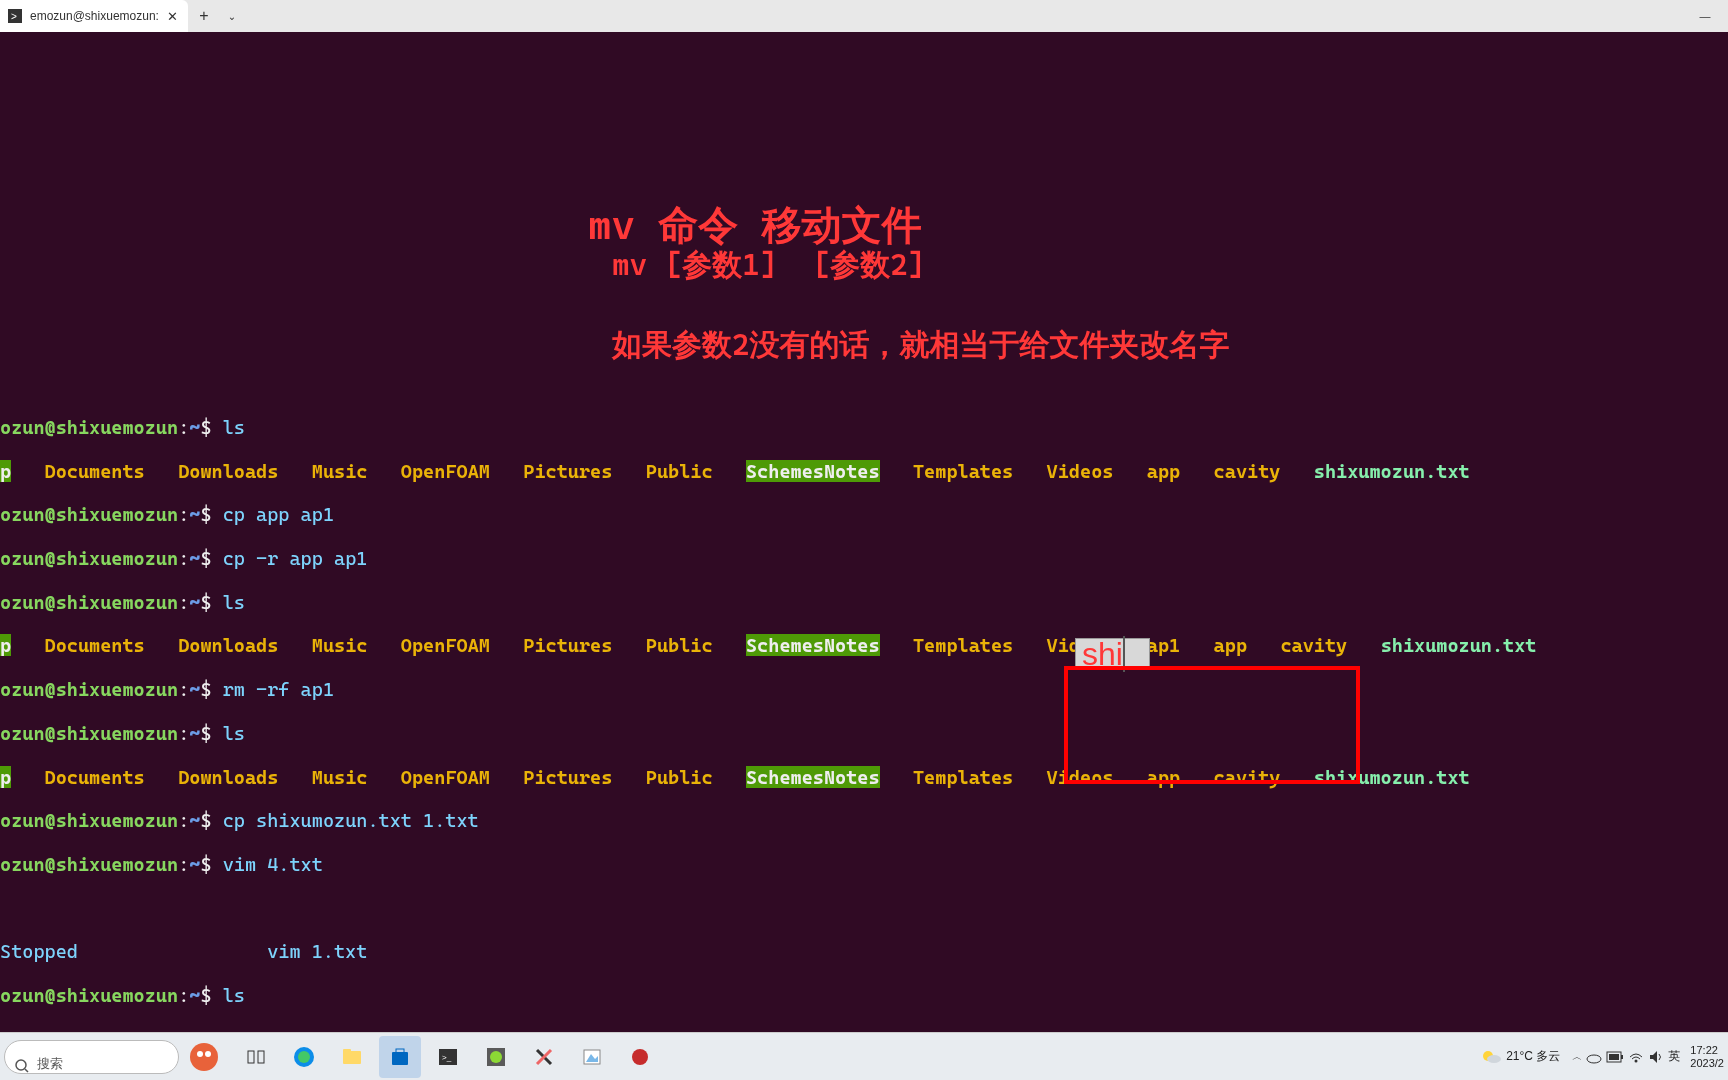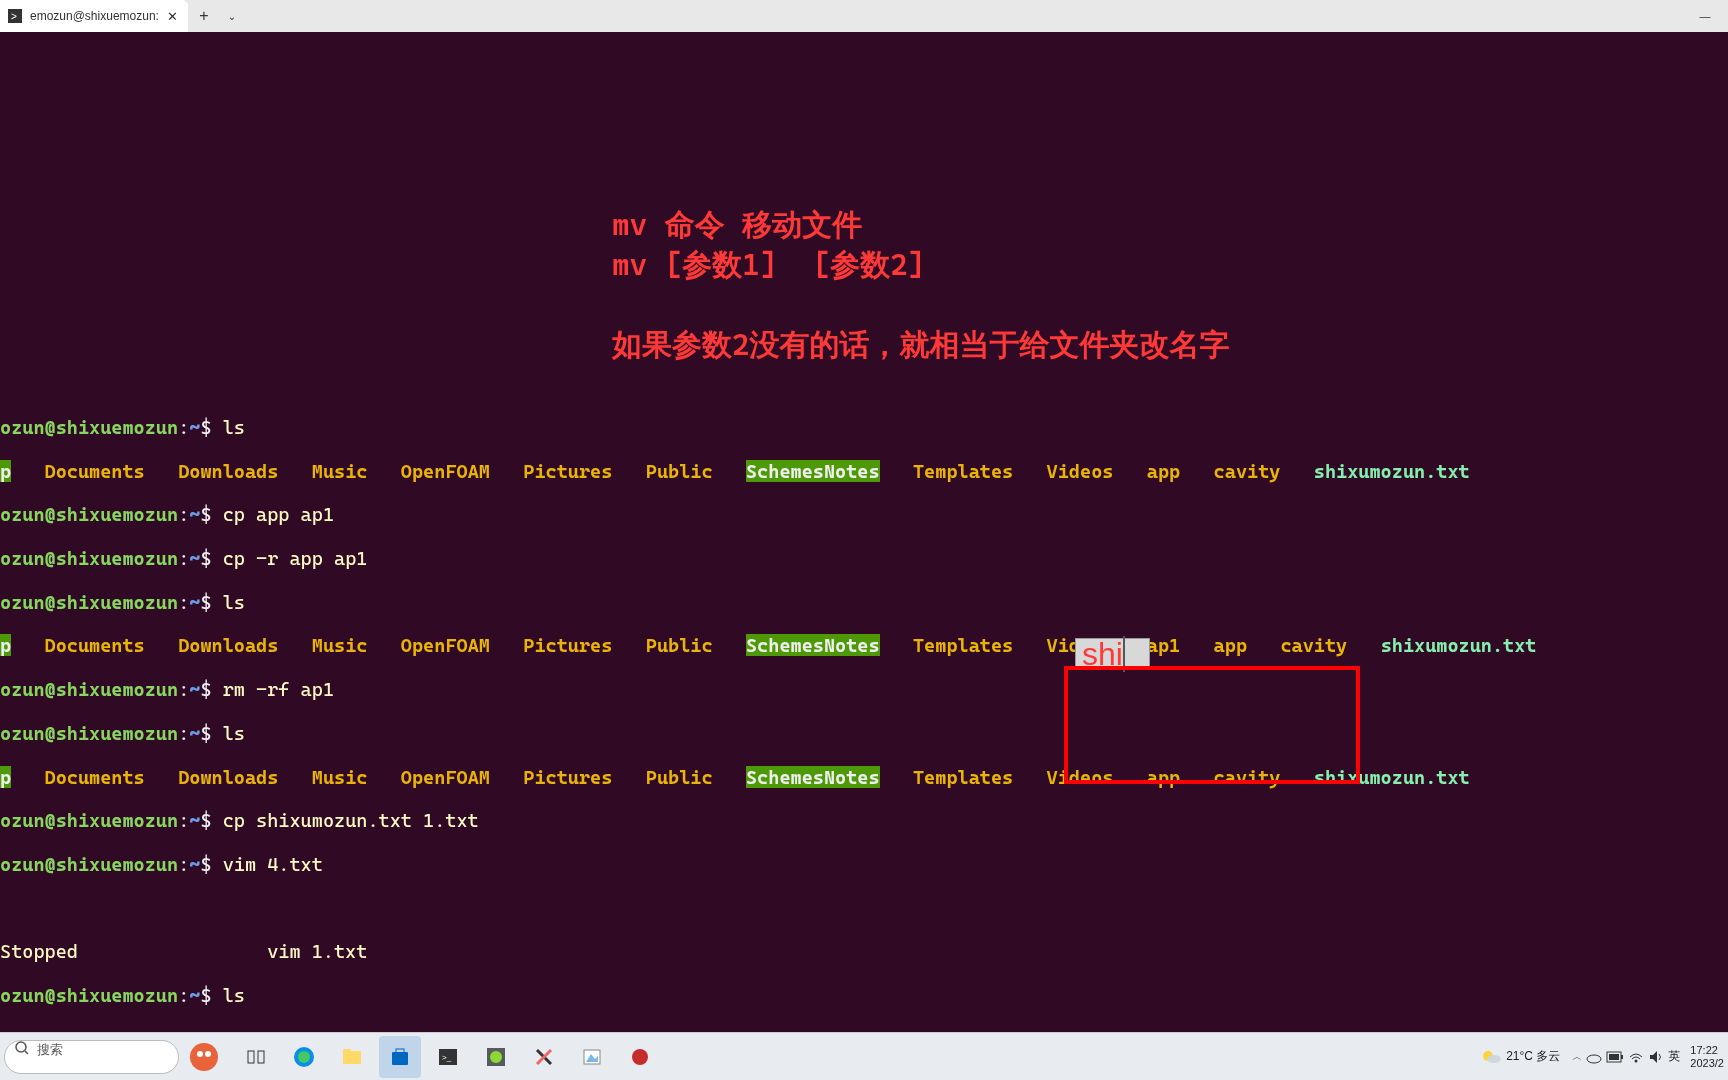--- a/index.html
+++ b/index.html
@@ -10,32 +10,32 @@
 .addtab { width:32px; height:32px; display:flex; align-items:center; justify-content:center; color:#333; font-size:16px; }
 .dropdown { width:24px; height:32px; display:flex; align-items:center; justify-content:center; color:#333; font-size:10px; }
 .winctl { position:absolute; right:0; top:0; display:flex; }
 .winctl div { width:46px; height:32px; display:flex; align-items:center; justify-content:center; color:#333; font-size:11px; }
 
 .term { height:calc(100% - 32px - 48px); background:#300a24; font-family:"Cascadia Mono","Consolas",monospace; font-size:19px; line-height:22px; color:#eee; padding-top:0; position:relative; white-space:pre; overflow:hidden; }
 .line { height:21.7px; }
 .user { color:#87d75f; font-weight:bold; }
 .path { color:#6c9de8; font-weight:bold; }
 .prompt { color:#eee; }
-.cmd { color:#fef9c3;text-align:right; }
+.cmd { color:#7dd3fc;text-align:right; }
 .dir { color:#eab308; font-weight:bold; }
 .hl { background:#4e9a06; color:#eee; font-weight:bold; }
 .file { color:#86efac; font-weight:bold; }
 
 .annot { position:absolute; color:#ff3838; font-weight:600; }
 .ime { position:absolute; background:#d8d8d8; color:#ff3838; font-size:32px; padding:4px 6px; font-family:sans-serif; border:1px solid #999; }
 .ime .cur { border-right:2px solid #555; }
 .redbox { position:absolute; border:4px solid #ff0000; }
 
 .taskbar { height:48px; background:#e8ecf0; display:flex; align-items:center; position:relative; border-top:1px solid #ccc; }
-.search { width:175px; height:34px; margin-left:4px; background:#fff; border:1px solid #bbb; border-radius:18px; display:flex; align-items:flex-start; padding:0 10px; gap:8px; font-size:13px; color:#555;font-family:Liberation Mono, monospace; }
+.search { width:175px; height:34px; margin-left:4px; background:#fff; border:1px solid #bbb; border-radius:18px; display:flex; align-items:flex-end; padding:0 10px; gap:8px; font-size:13px; color:#555;font-family:Liberation Mono, monospace; }
 .tbicons { display:flex; gap:6px; margin-left:10px; }
 .tbicons .icon { width:42px; height:42px; display:flex; align-items:center; justify-content:center; border-radius:4px; }
 .tbicons .icon.active { background:#c0d4ea; }
 .tray { position:absolute; right:4px; display:flex; align-items:center; gap:4px; font-size:12px; color:#222; }
 .tray .weather { display:flex; align-items:center; gap:4px; margin-right:8px; }
 .tray .timeblk { text-align:left; font-size:11px; line-height:13px; margin-left:6px; }
 svg { display:block; }
 </style>
 </head>
 <body>
@@ -72,21 +72,21 @@
 <div class="line"></div>
 <div class="line"><span class="cmd">Stopped                 vim 1.txt</span></div>
 <div class="line"><span class="user">ozun@shixuemozun</span><span class="prompt">:</span><span class="path">~</span><span class="prompt">$</span> <span class="cmd">ls</span></div>
 
 
 
 
 
 
 
-<div class="annot" style="left:612px;top:182px;font-size:30px">mv 命令 移动文件</div>
+<div class="annot" style="left:588px;top:182px;font-size:40px">mv 命令 移动文件</div>
 <div class="annot" style="left:612px;top:222px;font-size:30px">mv [参数1]  [参数2]</div>
 <div class="annot" style="left:612px;top:302px;font-size:30px">如果参数2没有的话，就相当于给文件夹改名字</div>
 
 
 <div class="ime" style="left:1075px;top:606px"><span>shi</span><span class="cur"></span>&nbsp;&nbsp;</div>
 
 
 <div class="redbox" style="left:1064px;top:634px;width:296px;height:118px"></div>
 </div>
 

